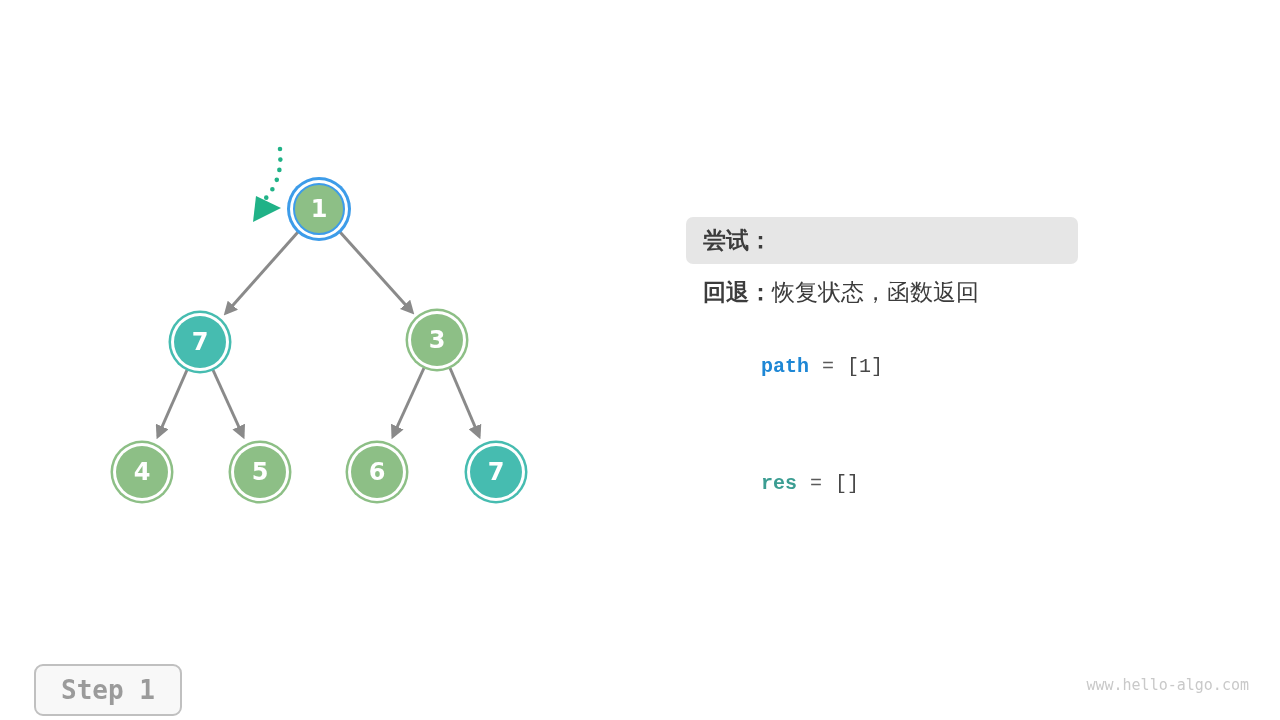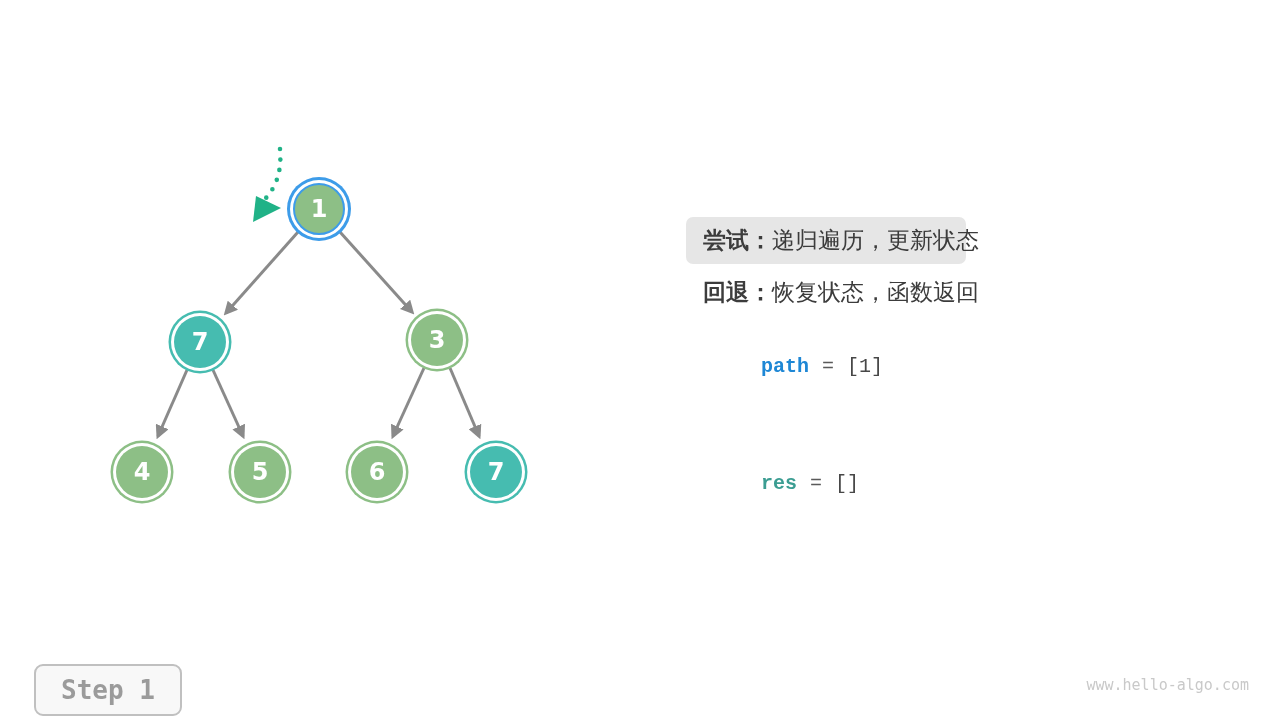--- a/index.html
+++ b/index.html
@@ -43,21 +43,21 @@
   
   .panel-line {
     position: absolute;
     color: #3c3c3c;
     font-size: 23px;
     line-height: 27px;
     white-space: nowrap;
   }
   .try-line {
     left: 686px; top: 217px;
-    width: 280px; height: 47px;
+    width: 392px; height: 47px;
     background: #e6e6e6;
     border-radius: 7px;
     display: flex;
     align-items: center;
     padding-left: 17px;
   }
   .back-line { left: 703px; top: 279px; }
   .kw { font-weight: bold; }
   .code-line {
     position: absolute;
@@ -140,21 +140,20 @@
   </div>
   <div class="node green" style="left:351px; top:446px">
     <span>6</span>
   </div>
   <div class="node teal" style="left:470px; top:446px">
     <span>7</span>
   </div>
 
   <div class="panel-line try-line">
     <span class="kw">尝试：</span>
-      <span>递归遍历，更新状态</span>
   </div>
 
   <div class="panel-line back-line">
     <span class="kw">回退：</span><span>恢复状态，函数返回</span>
   </div>
 
   <div class="code-line path-line">
     <span class="var">path</span><span class="eq">=</span><span class="val">[1]</span>
   </div>
 

